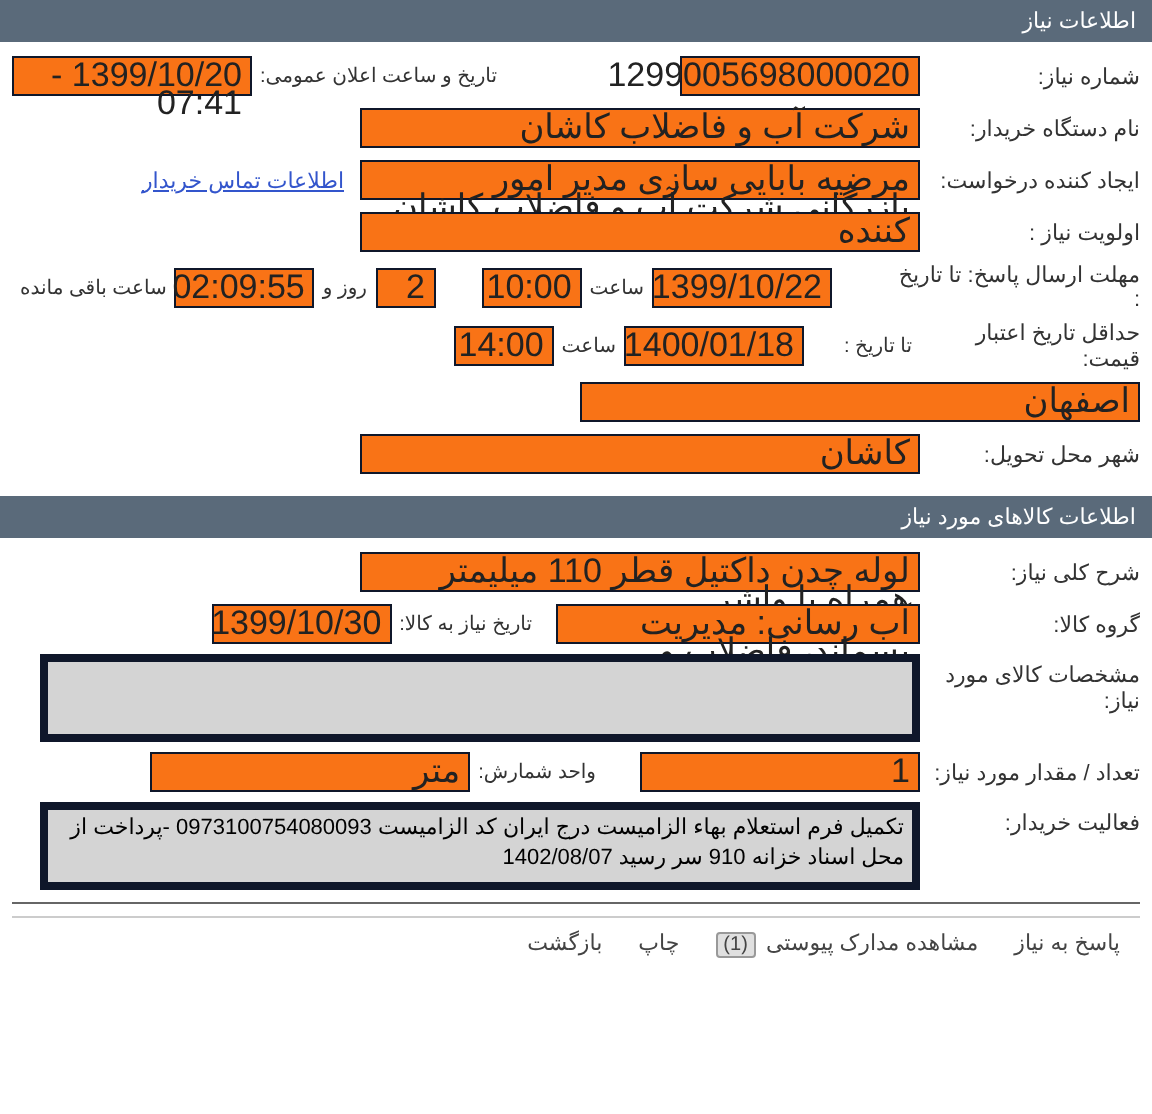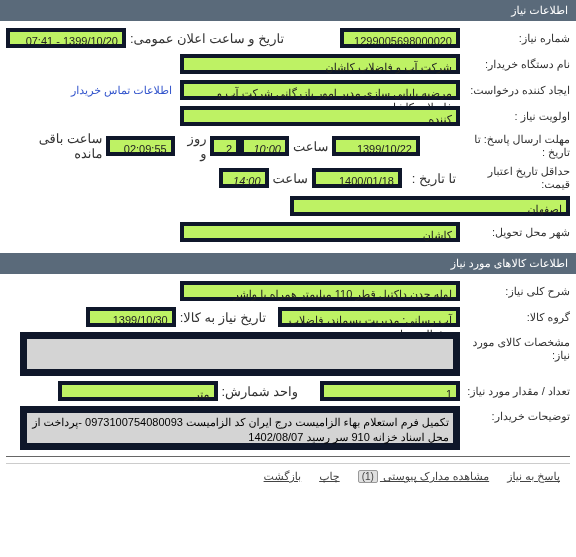--- a/index.html
+++ b/index.html
@@ -31,66 +31,66 @@
   text-align: right;
   color: #333;
   padding-left: 7px;
   font-size: 11px;
 }
 .label-wide {
   width: 130px;
   margin-left: 24px;
 }
 .field {
-  background: #bef264;
-  border: 4px solid #0f172a;
+  background: #f97316;
+  border: 1px solid #0f172a;
   padding: 2px 4px;
-  font-size: 11px;
+  font-size: 17px;
   color: #222;
   height: 20px;
   line-height: 14px;
 }
 .field-sm { width: 120px; }
 .field-lg { width: 280px; }
-.field-num { width: 50px; font-style: italic; }
+.field-num { width: 50px; }
 .field-time { width: 70px; }
 .textarea {
   background: #d4d4d4;
-  border: 7px solid #0f172a;
+  border: 4px solid #0f172a;
   padding: 2px 4px;
   font-size: 11px;
   width: 440px;
   height: 44px;
   line-height: 15px;
 }
 .inline-label {
-  font-size: 13px;
+  font-size: 10px;
   color: #333;
   margin: 0 4px;
 }
 .link {
   color: #3355cc;
+  text-decoration: underline;
   font-size: 11px;
   cursor: pointer;
 }
 .divider {
   border-top: 1px solid #666;
   margin: 6px 0;
 }
 .footer-bar {
   display: flex;
   gap: 18px;
   padding: 6px 10px;
   border-top: 1px solid #ccc;
   color: #444;
 }
 .footer-link {
   cursor: pointer;
   color: #444;
-  text-decoration: underline;
 }
 .badge {
   display: inline-block;
   background: #e0e0e0;
   border: 1px solid #999;
   border-radius: 2px;
   padding: 0 3px;
   margin-right: 2px;
   font-size: 10px;
 }
@@ -184,21 +184,21 @@
   </div>
 
   <div class="row">
     <span class="label">تعداد / مقدار مورد نیاز:</span>
     <span class="field" style="width:140px">1</span>
     <span class="inline-label" style="margin-right:22px">واحد شمارش:</span>
     <span class="field" style="width:160px">متر</span>
   </div>
 
   <div class="row" style="align-items:flex-start">
-    <span class="label" style="padding-top:4px">توضیحات خریدار:</span>
+    <span class="label" style="padding-top:4px">فعالیت خریدار:</span>
     <div class="textarea">تکمیل فرم استعلام بهاء الزامیست     درج ایران کد الزامیست   0973100754080093 -پرداخت از محل اسناد خزانه 910 سر رسید 1402/08/07</div>
   </div>
 
   <div class="divider"></div>
 
   <div class="footer-bar">
     <span class="footer-link">پاسخ به نیاز</span>
     <span class="footer-link">
       <span>مشاهده مدارک پیوستی</span>
       <span class="badge">(1)</span>

